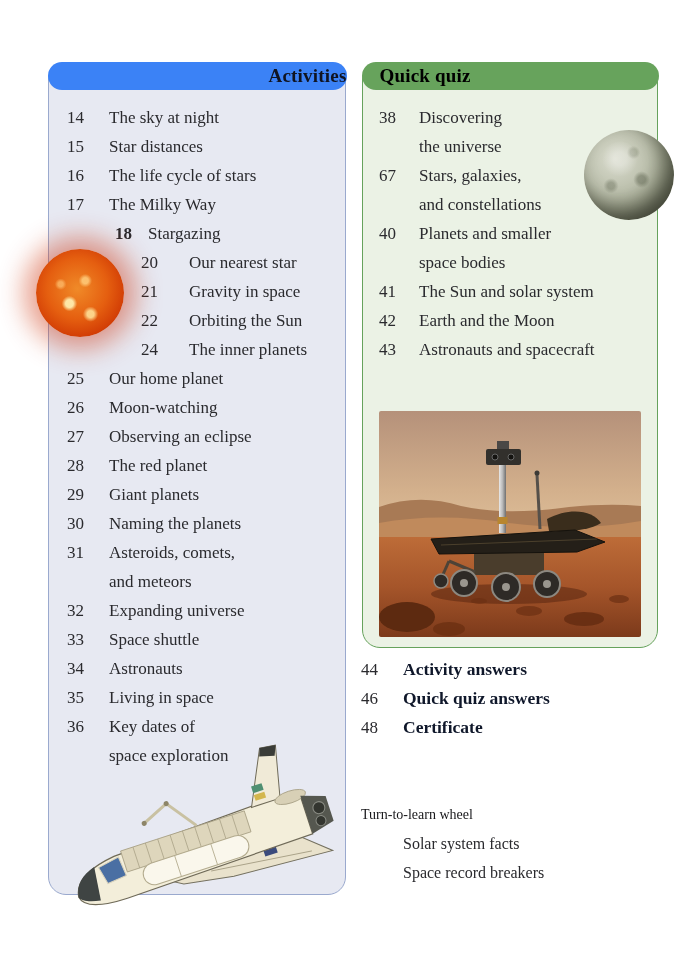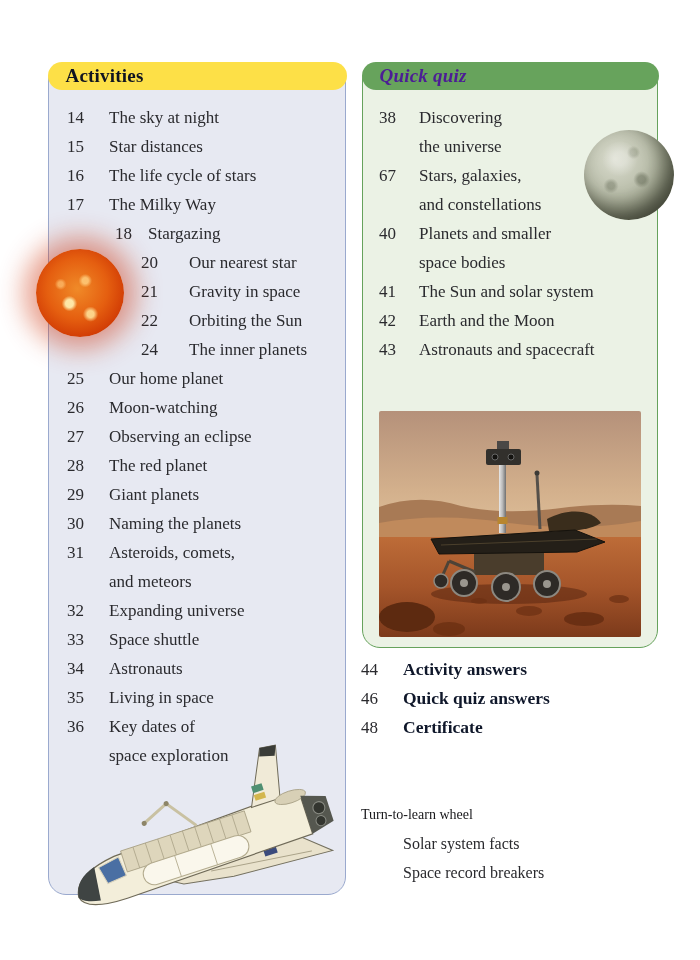--- a/index.html
+++ b/index.html
@@ -8,30 +8,30 @@
 
   
   .panel{position:absolute;border-radius:18px;box-sizing:border-box;}
   .panel-activities{left:48px;top:62px;width:298px;height:833px;
         background:#e7e9f2;border:1.5px solid #9aa9ce;}
   .panel-quiz{left:362px;top:62px;width:296px;height:586px;
         background:#ebf2e5;border:1.5px solid #66a25c;}
   .panel-header{position:absolute;top:-1.5px;left:-1.5px;right:-1.5px;height:28px;
         border-radius:15px;display:flex;align-items:center;padding-left:18px;
         font-size:19px;font-weight:bold;letter-spacing:.2px;}
-  .panel-activities .panel-header{background:#fde047;color:#101421;}
-  .panel-quiz .panel-header{background:#67a35c;color:#4c1d95;font-style:italic;}
+  .panel-activities .panel-header{background:#3b82f6;color:#101421;justify-content:flex-end;}
+  .panel-quiz .panel-header{background:#67a35c;color:#000000;}
 
   
   .toc{position:absolute;top:40px;left:0;right:0;}
   .trow{height:29px;display:flex;align-items:center;font-size:17px;line-height:29px;}
   .trow .num{flex:none;box-sizing:border-box;}
   .trow .lbl{flex:1;}
   .trow.i0{padding-left:18px;}  .trow.i0 .num{width:42px;}
-  .trow.i1{padding-left:66px;}  .trow.i1 .num{width:33px;}
+  .trow.i1{padding-left:66px;}  .trow.i1 .num{width:33px;font-weight:bold;}
   .trow.i2{padding-left:92px;}  .trow.i2 .num{width:48px;}
   .trow.wrap{padding-left:60px;}
   .trow.qz{padding-left:16px;}  .trow.qz .num{width:40px;}
   .trow.qz.wrap{padding-left:56px;}
 
   
   .backmatter{position:absolute;left:361px;top:655px;width:300px;}
   .trow.bm{padding-left:0;}
   .trow.bm .num{width:42px;}
   .trow.bm .lbl{font-weight:bold;color:#0f172a;font-size:17.5px;}

